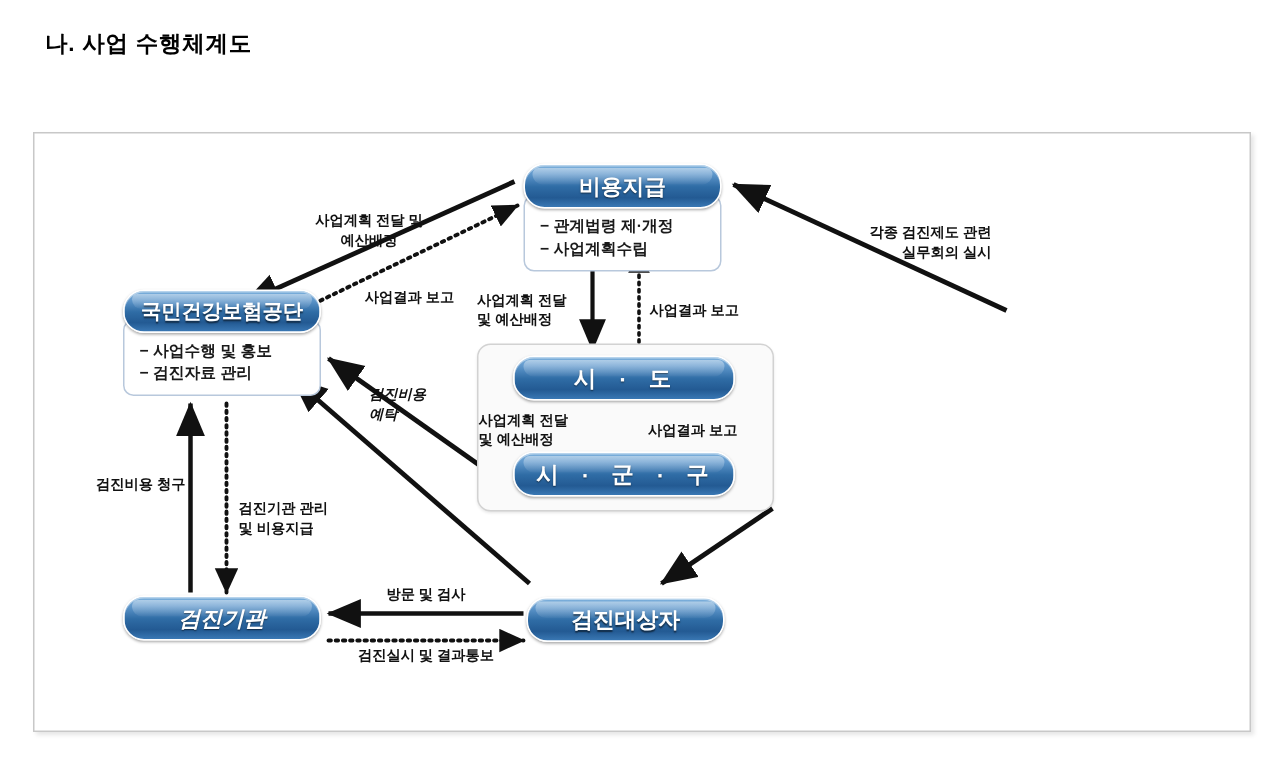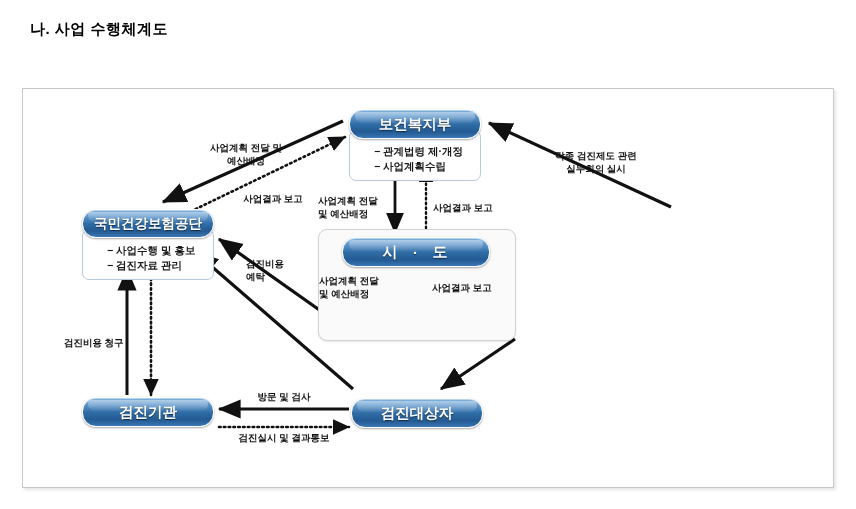--- a/index.html
+++ b/index.html
@@ -77,21 +77,21 @@
     top: 8%;
     width: 92%;
     height: 38%;
     border-radius: 10px 10px 18px 18px;
     background: linear-gradient(to bottom, rgba(255,255,255,0.42), rgba(255,255,255,0.03));
     pointer-events: none;
   }
   .node-body {
     position: relative;
     margin-top: -9px;
-    padding: 13px 8px 6px 24px;
+    padding: 13px 8px 6px 10px;
     border: 1px solid #b8c8dc;
     border-radius: 7px;
     background: #ffffff;
     z-index: 2;
   }
   .node-body ul {
     margin: 0;
     padding: 0;
     list-style: none;
   }
@@ -101,21 +101,21 @@
     color: #1a1a1a;
     line-height: 15px;
     white-space: nowrap;
     text-indent: -10px;
     padding-left: 10px;
   }
 
   
   #node-mohw        { left: 326px; top: 20px;  width: 132px; }
   #node-mohw .node-header   { height: 28px; font-size: 14.5px; }
-  #node-nhis        { left: 59px;  top: 120px; width: 132px; }
+  #node-nhis        { left: 59px;  top: 104px; width: 132px; }
   #node-nhis .node-header   { height: 27px; font-size: 13.5px; }
   #node-kdca        { left: 634px; top: 122px; width: 136px; }
   #node-kdca .node-header   { height: 27px; font-size: 14.5px; }
 
   #group-local {
     position: absolute;
     left: 295px;
     top: 140px;
     width: 196px;
     height: 110px;
@@ -125,21 +125,21 @@
     box-shadow: 0 1px 2px rgba(0,0,0,0.10);
     z-index: 1;
   }
   #node-sido, #node-sigungu {
     width: 148px;
   }
   #node-sido   { left: 319px; top: 148px; }
   #node-sigungu{ left: 319px; top: 212px; }
   #node-sido .node-header, #node-sigungu .node-header { height: 28px; font-size: 15px; letter-spacing: 2px; font-family: Liberation Mono, monospace; }
 
-  #node-inst   { left: 59px;  top: 308px; width: 132px; }
+  #node-inst   { left: 59px;  top: 308px; width: 132px; font-style: italic; }
   #node-inst .node-header   { height: 28px; font-size: 14.5px; }
   #node-target { left: 328px; top: 309px; width: 132px; }
   #node-target .node-header { height: 28px; font-size: 14.5px; }
 
   
   .edge-label {
     position: absolute;
     font-size: 9.5px;
     font-weight: 700;
     color: #111111;
@@ -220,21 +220,21 @@
     </g>
 
     <g>
       <line x1="196" y1="338" x2="326" y2="338" stroke="#111111" stroke-width="2.6" stroke-dasharray="1.6 3.2" stroke-linecap="round" marker-end="url(#ahd)"></line>
     </g>
   </svg>
 
   <div id="group-local"></div>
 
   <div class="node" id="node-mohw">
-    <div class="node-header">보건복지부</div>
+    <div class="node-header">비용지급</div>
     <div class="node-body">
       <ul>
         <li>− 관계법령 제·개정</li>
         <li>− 사업계획수립</li>
       </ul>
     </div>
   </div>
 
   <div class="node" id="node-nhis">
     <div class="node-header">국민건강보험공단</div>
@@ -244,51 +244,56 @@
         <li>− 검진자료 관리</li>
       </ul>
     </div>
   </div>
 
 
   <div class="node" id="node-sido">
     <div class="node-header">시 · 도</div>
   </div>
 
+  <div class="node" id="node-sigungu">
+    <div class="node-header">시 · 군 · 구</div>
+  </div>
 
   <div class="node" id="node-inst">
     <div class="node-header">검진기관</div>
   </div>
 
   <div class="node" id="node-target">
     <div class="node-header">검진대상자</div>
   </div>
 
   <div class="edge-label lbl-center" style="left:158px; top:52px; width:130px;">사업계획 전달 및
 예산배정</div>
 
   <div class="edge-label lbl-center" style="left:200px; top:103px; width:100px;">사업결과 보고</div>
 
-  <div class="edge-label lbl-center" style="left:508px; top:60px; width:130px;">각종 검진제도 관련
+  <div class="edge-label lbl-center" style="left:508px; top:60px; width:130px;text-align:right;">각종 검진제도 관련
 실무회의 실시</div>
 
   <div class="edge-label" style="left:295px; top:105px; width:78px;">사업계획 전달
 및 예산배정</div>
 
   <div class="edge-label" style="left:410px; top:112px; width:90px;">사업결과 보고</div>
 
   <div class="edge-label" style="left:296px; top:185px; width:78px;">사업계획 전달
 및 예산배정</div>
 
   <div class="edge-label" style="left:409px; top:192px; width:90px;">사업결과 보고</div>
 
-  <div class="edge-label" style="left:223px; top:168px; width:60px;">검진비용
+  <div class="edge-label" style="left:223px; top:168px; width:60px;font-style:italic;">검진비용
 예탁</div>
 
-  <div class="edge-label" style="left:41px; top:248px; width:64px;font-family:Liberation Serif, serif;">검진비용 청구</div>
-
+  <div class="edge-label" style="left:41px; top:228px; width:64px;">검진비용 청구</div>
+
+  <div class="edge-label" style="left:136px; top:244px; width:80px;">검진기관 관리
+및 비용지급</div>
 
 
   <div class="edge-label lbl-center" style="left:212px; top:301px; width:98px;">방문 및 검사</div>
 
   <div class="edge-label lbl-center" style="left:195px; top:342px; width:132px;">검진실시 및 결과통보</div>
 
 </div>
 
 </body></html>

